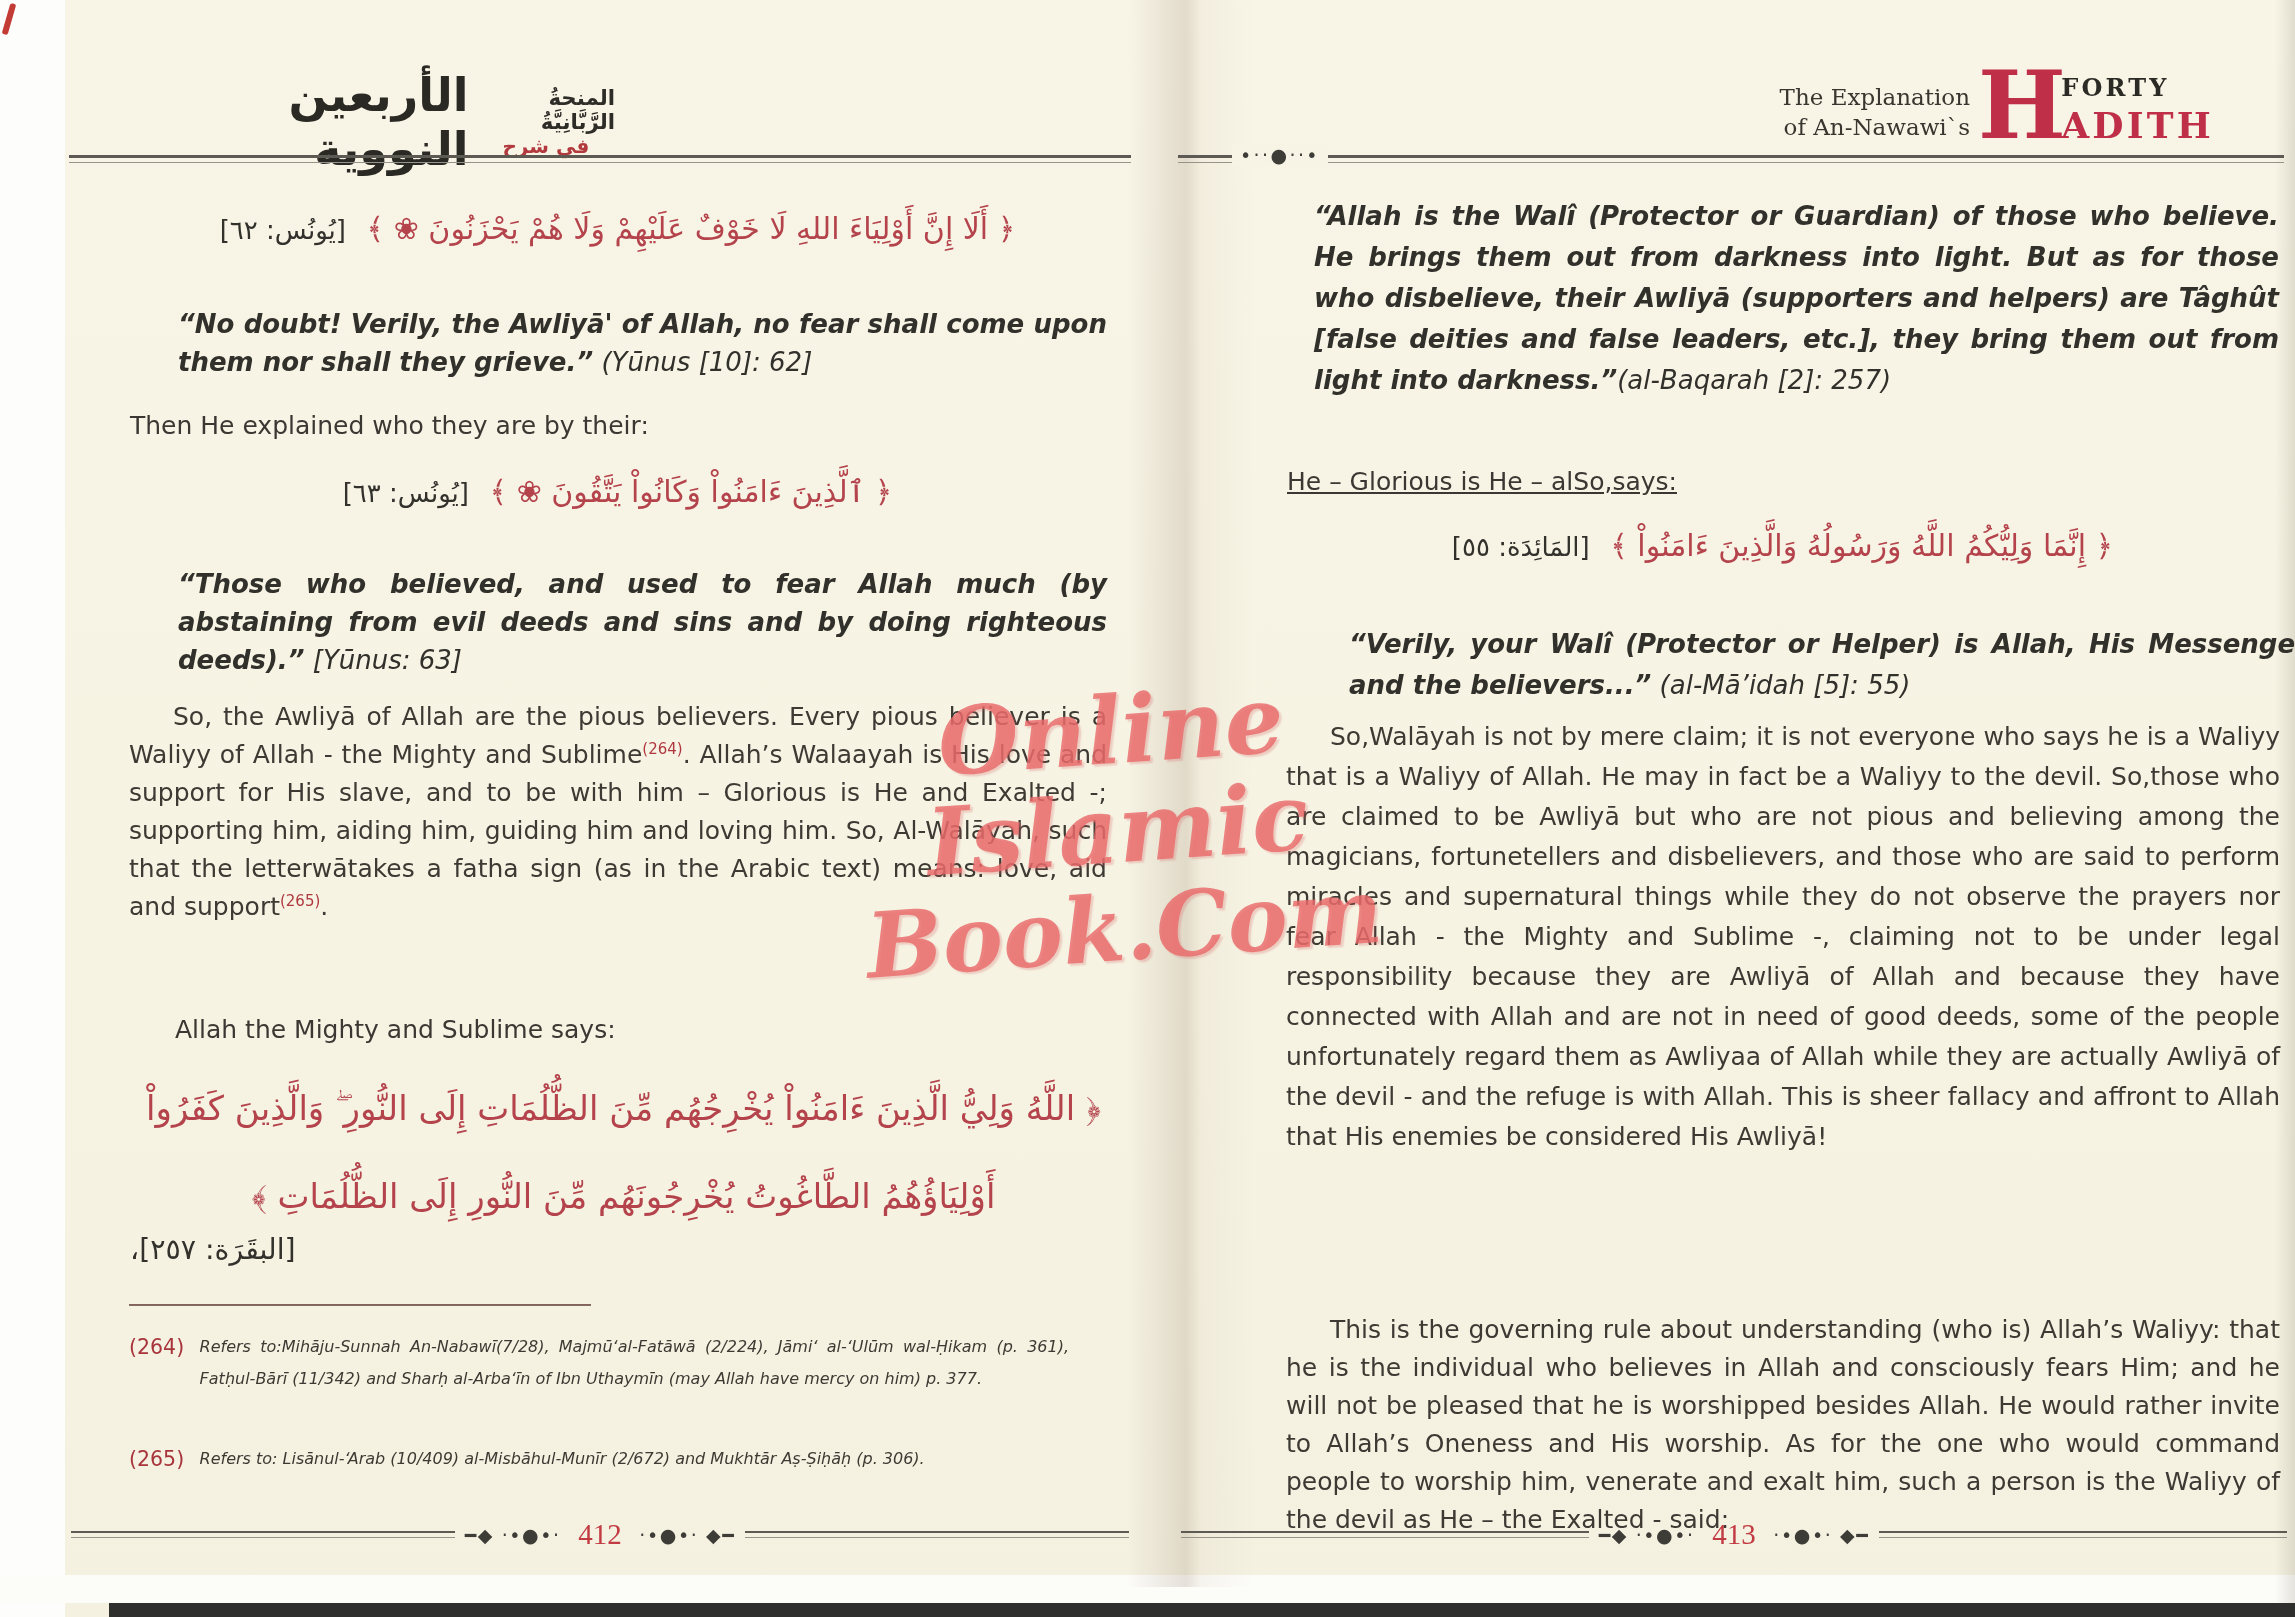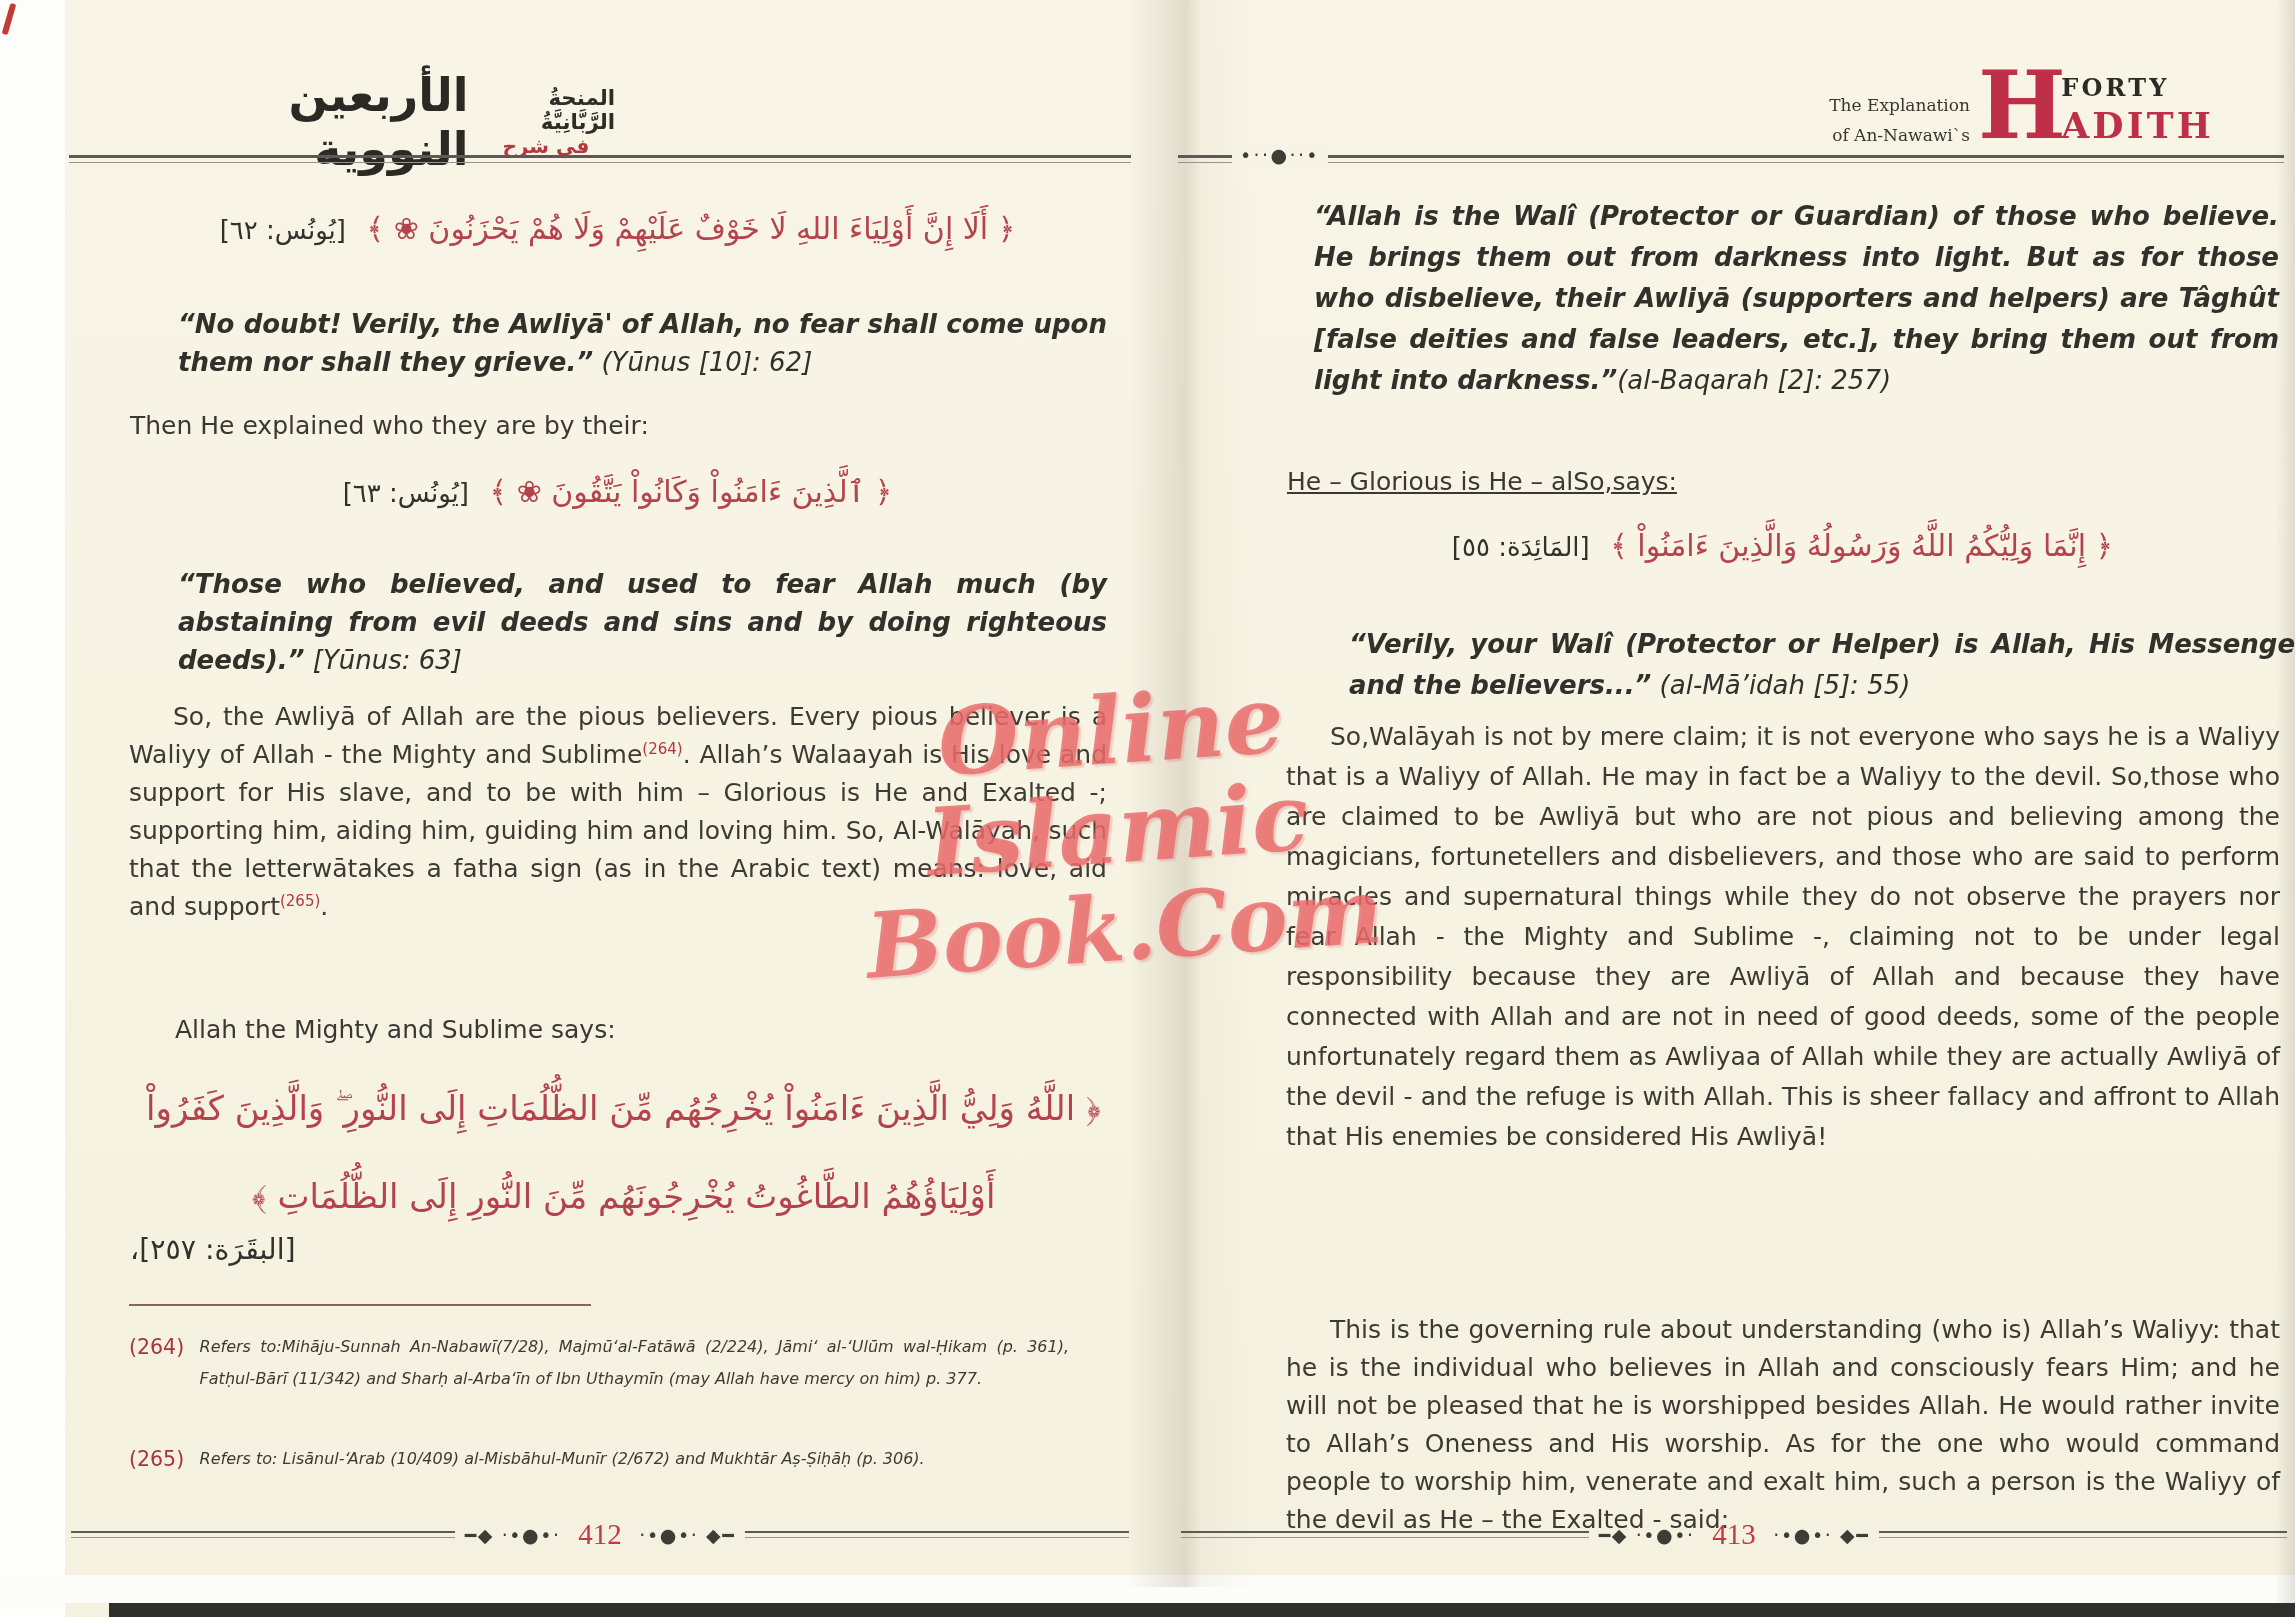--- a/index.html
+++ b/index.html
@@ -22,22 +22,22 @@
   .rule-orn{position:absolute;font-size:19px;color:#3e3c36;letter-spacing:2.4px;background:#f7f4e6;padding:0 8px;}
 
   
   .lp-header{position:absolute;left:141px;top:68px;width:474px;direction:rtl;display:flex;align-items:center;gap:8px;}
   .lp-header .small-col{display:flex;flex-direction:column;align-items:center;line-height:24px;}
   .lp-header .small-top{font-size:21.3px;font-weight:bold;color:#2e2c27;}
   .lp-header .small-bottom{font-size:20px;font-weight:bold;color:#b23a3e;}
   .lp-header .large{font-size:46px;font-weight:bold;color:#2b2924;letter-spacing:0.8px;}
 
   
-  .rp-title{position:absolute;left:1725px;top:90px;width:245px;text-align:right;
-    font-family:"DejaVu Serif",serif;font-size:17px;line-height:30px;color:#38362f;}
+  .rp-title{position:absolute;left:1725px;top:82px;width:245px;text-align:right;
+    font-family:"DejaVu Serif",serif;font-size:23px;line-height:30px;color:#38362f;}
   .rp-logo{position:absolute;left:1978px;top:65px;display:flex;align-items:flex-start;font-family:"DejaVu Serif",serif;}
   .rp-logo .logo-h{font-size:93px;line-height:82px;font-weight:bold;color:#c02f48;}
   .rp-logo .logo-col{display:flex;flex-direction:column;margin-left:-4.7px;margin-top:4.7px;}
   .rp-logo .logo-top{font-size:24px;line-height:36px;font-weight:bold;color:#2c2a25;letter-spacing:3.2px;}
   .rp-logo .logo-bottom{font-size:36px;line-height:38px;font-weight:bold;color:#c02f48;letter-spacing:3.2px;}
 
   
   .blk{position:absolute;}
   .verse{direction:rtl;text-align:center;color:#b4434c;font-size:30px;line-height:49px;}
   .verse .ref{color:#33312c;font-size:26px;padding-right:11px;}

